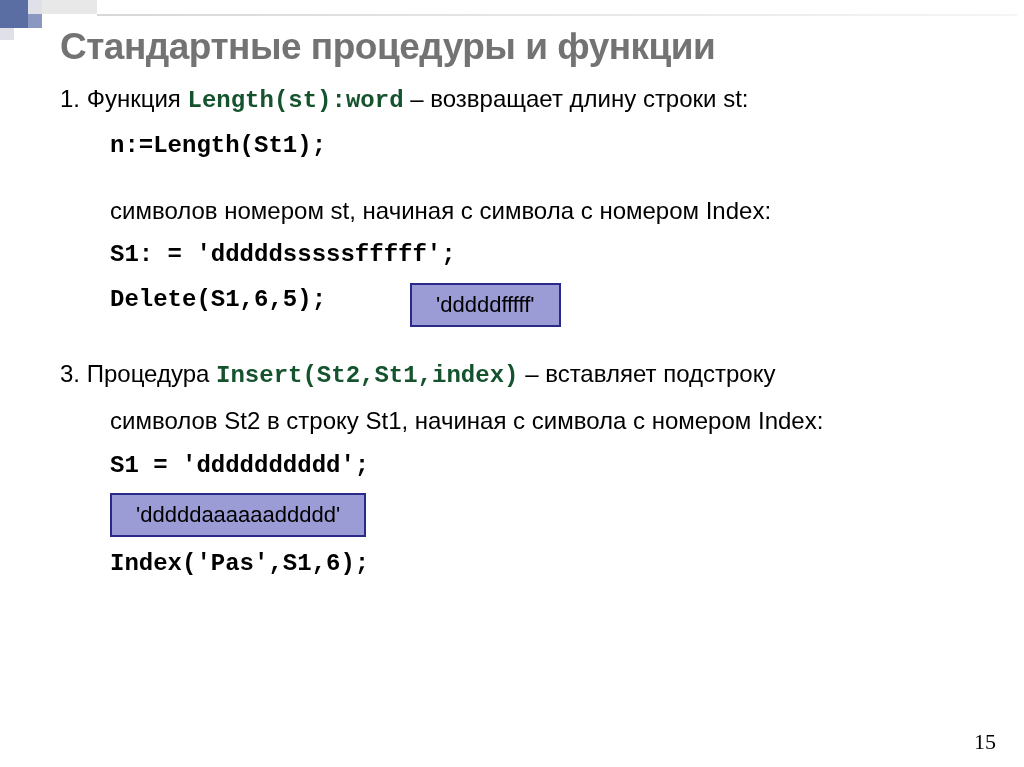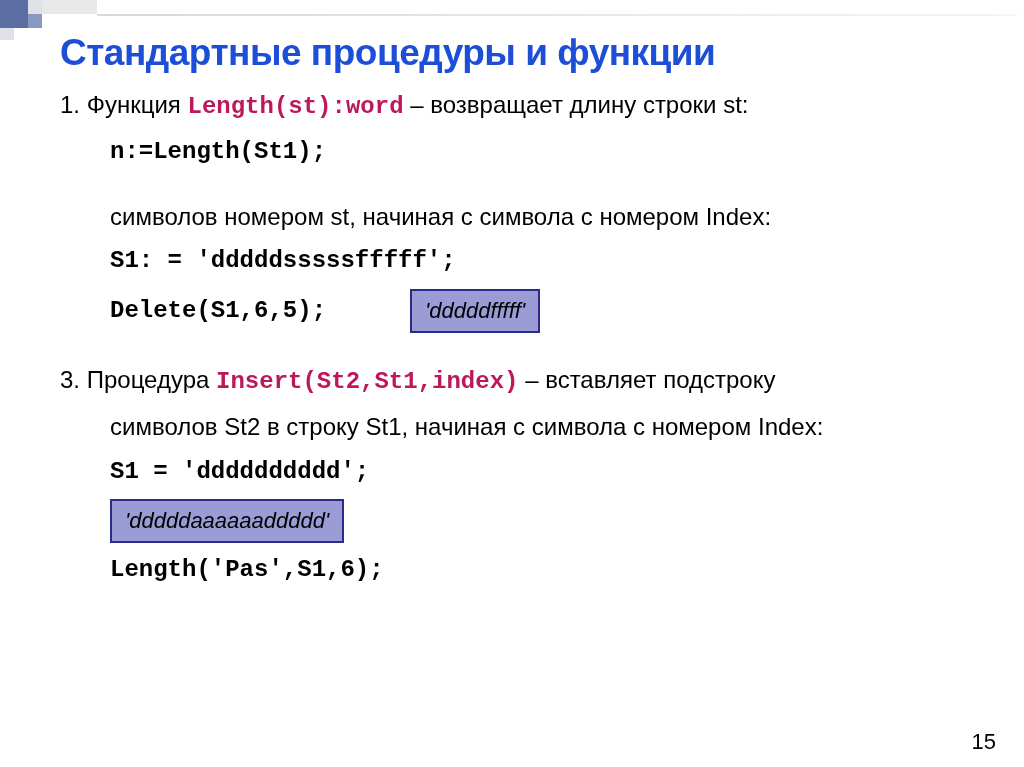--- a/index.html
+++ b/index.html
@@ -34,68 +34,66 @@
   }
   .slide {
     position: absolute;
     top: 26px;
     left: 60px;
     width: 910px;
   }
   .title {
     font-size: 37px;
     font-weight: bold;
-    color: #1d4ed8;
+    color: #737373;
     margin-bottom: 14px;
     letter-spacing: -0.5px;
-    margin-top: 6px;
   }
   .body-text {
     font-size: 24px;
     color: #000;
     line-height: 1.45;
   }
   .para { margin-bottom: 10px; }
   .indent { padding-left: 50px; }
   .code {
     font-family: 'Courier New', Courier, monospace;
     font-weight: bold;
   }
   .code-teal {
     font-family: 'Courier New', Courier, monospace;
     font-weight: bold;
-    color: #be185d;
+    color: #14532d;
   }
   .spacer { height: 20px; }
   .row {
     display: flex;
-    align-items: center;
     margin-bottom: 10px;
   }
   .row .left {
     width: 300px;
     flex-shrink: 0;
   }
   .box {
     background: #9b9bd6;
     border: 2px solid #2a2a88;
-    padding: 4px 13px;
+    padding: 4px 24px;
     font-size: 22px;
     font-family: Arial, sans-serif;
     color: #000;
     display: inline-block;
-    font-style: italic;
   }
   .box-right { margin-left: 0; }
   .pagenum {
     position: absolute;
     bottom: 12px;
     right: 28px;
     font-size: 22px;
     color: #000;
+    font-family: Liberation Serif, serif;
   }
 </style>
 </head>
 <body>
 
 <div class="deco">
   <div class="sq sq1"></div>
   <div class="sq sq2"></div>
   <div class="sq sq3"></div>
   <div class="sq sq4"></div>
@@ -126,18 +124,18 @@
 
     <div class="para">
       <span>3. Процедура </span><span class="code-teal">Insert(St2,St1,index)</span><span> – вставляет подстроку</span>
     </div>
     <div class="para indent">символов St2 в строку St1, начиная с символа с номером Index:</div>
     <div class="para indent code">S1 = 'dddddddddd';</div>
     <div class="row indent">
       <div class="box box-right">'dddddaaaaaaddddd'</div>
     </div>
     <div class="row indent">
-      <div class="left code">Length('Pas',S1,6);</div>
+      <div class="left code">Index('Pas',S1,6);</div>
     </div>
   </div>
 </div>
 
 <div class="pagenum">15</div>
 
 </body></html>

